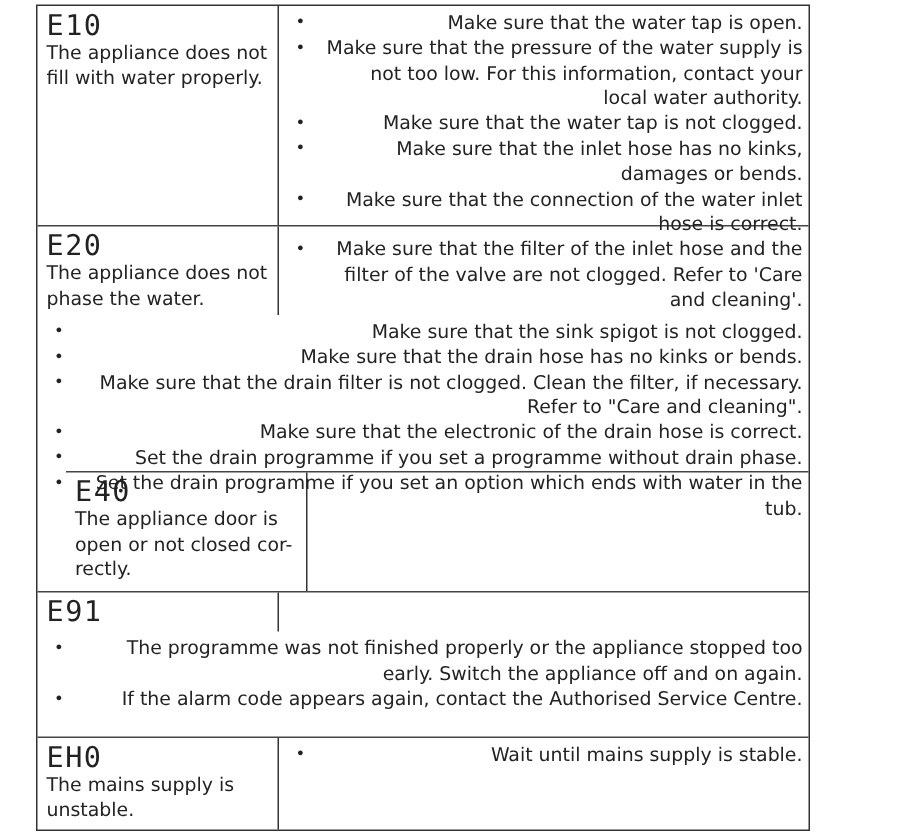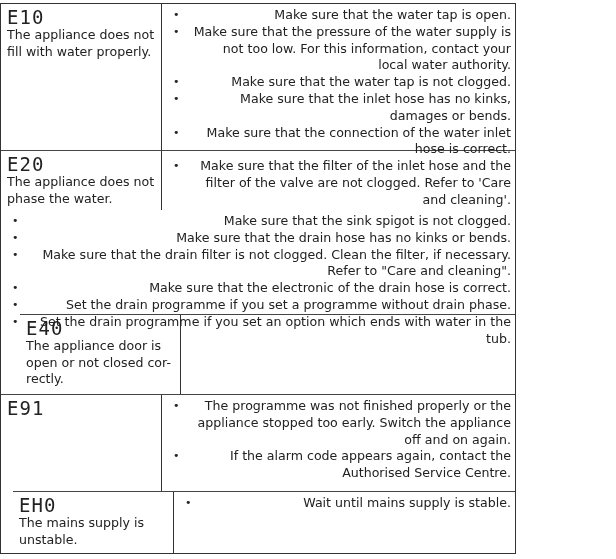--- a/index.html
+++ b/index.html
@@ -1,17 +1,17 @@
 <!DOCTYPE html>
 <html><head>
 <meta charset="utf-8">
 <style>
   html,body{margin:0;padding:0;background:#fff;}
   body{width:616px;height:559px;overflow:hidden;font-family:"DejaVu Sans","Liberation Sans",sans-serif;color:#222;}
-  .tbl{position:absolute;left:0;top:3px;width:516px;border:1.5px solid #333;box-sizing:border-box;}
+  .tbl{position:absolute;left:24px;top:3px;width:516px;border:1.5px solid #333;box-sizing:border-box;}
   .row{display:flex;border-top:1.5px solid #444;box-sizing:border-box;}
   .row:first-child{border-top:none;}
   .c1{width:161px;flex:none;border-right:1.5px solid #333;padding:3px 5px 3px 6px;box-sizing:border-box;}
   .c2{flex:1;padding:3px 4px 3px 8px;box-sizing:border-box;text-align:right;}
   .code{font-family:"DejaVu Sans Mono","Liberation Mono",monospace;font-size:19px;line-height:20px;letter-spacing:1px;color:#222;font-weight:300;}
   .desc{font-size:12.6px;line-height:16.5px;}
   ul{margin:0;padding:0;list-style:none;}
   li{position:relative;padding-left:22px;font-size:12.6px;line-height:16.8px;}
   li::before{content:"•";position:absolute;left:3px;top:0;font-size:11px;}
 </style>
@@ -54,33 +54,33 @@
     </div>
   </div>
 
   <div class="row" style="height:80px;margin-left:19px;">
     <div class="c1">
       <div class="code">E40</div>
       <div class="desc">The appliance door is open or not closed cor-rectly.</div>
     </div>
   </div>
 
-  <div class="row" style="height:97px;">
+  <div class="row" style="height:97px;flex-direction:column;">
     <div class="c1">
       <div class="code">E91</div>
     </div>
     <div class="c2">
       <ul>
         <li>The programme was not finished properly or the appliance stopped too early. Switch the appliance off and on again.</li>
         <li>If the alarm code appears again, contact the Authorised Service Centre.</li>
       </ul>
     </div>
   </div>
 
-  <div class="row" style="height:62px;margin-left:12px;">
+  <div class="row" style="height:62px;">
     <div class="c1">
       <div class="code">EH0</div>
       <div class="desc">The mains supply is unstable.</div>
     </div>
     <div class="c2">
       <ul>
         <li>Wait until mains supply is stable.</li>
       </ul>
     </div>
   </div>

